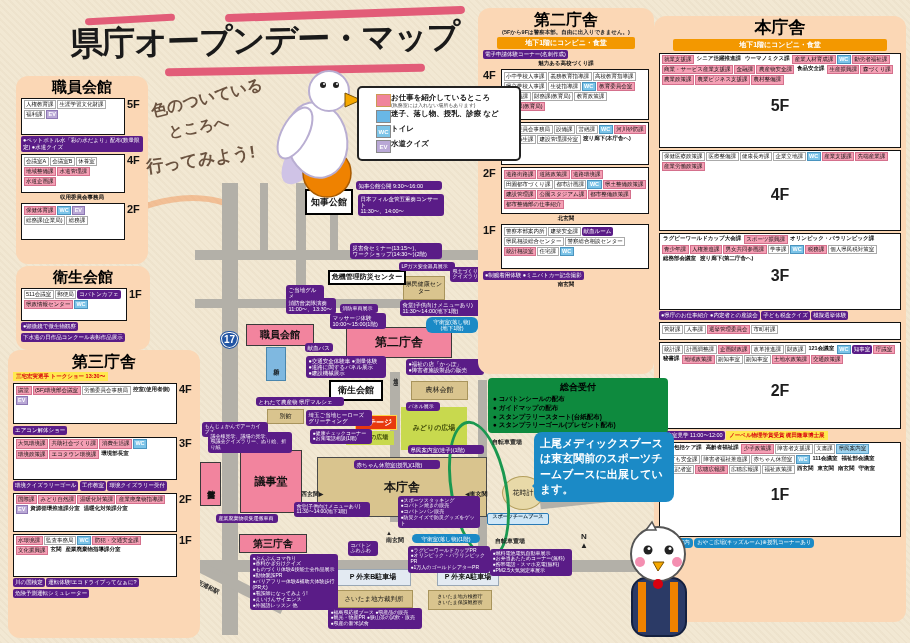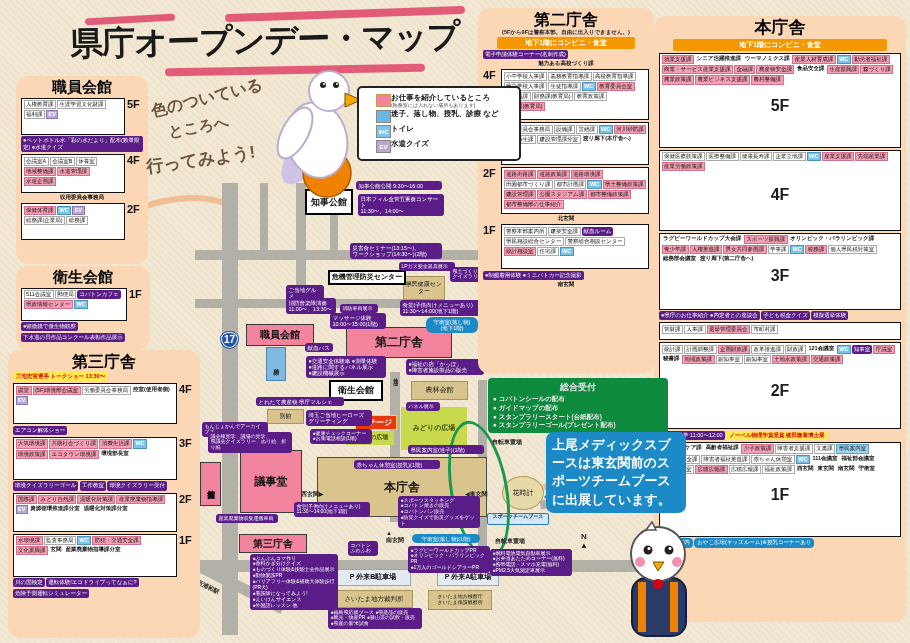--- a/index.html
+++ b/index.html
@@ -77,21 +77,21 @@
 .mi-circle{background:#e8d9a8;border:1px solid #b5a05f;border-radius:50%;display:flex;align-items:center;justify-content:center;}
 .mi-ring{border:3px solid #1a9850;border-radius:50%;background:none;z-index:4;}
 .mi-compass{font-weight:bold;text-align:center;color:#222;z-index:4;}
 .vert{writing-mode:vertical-rl;}
 .mi-bubble{position:absolute;background:#1b8ac6;color:#fff;font-weight:bold;border-radius:8px;
  padding:4px 6px;line-height:1.4;z-index:8;}
 .mi-bubble:after{content:"";position:absolute;left:-10px;bottom:8px;border:8px solid transparent;
  border-right-color:#1b8ac6;}
 
 .reception{position:absolute;left:488px;top:378px;width:170px;background:#0e8a3e;border-radius:4px;
- padding:3px 5px;z-index:7;color:#e5e5e5;}
+ padding:3px 5px;z-index:7;color:#000000;}
 .rc-title{text-align:center;font-weight:bold;font-size:9px;margin-bottom:1px;}
 .rc-item{font-size:6.5px;font-weight:bold;line-height:1.35;}
 
 .swoosh{position:absolute;border:6px solid rgba(242,150,88,.5);border-color:rgba(242,150,88,.5) transparent transparent transparent;border-radius:50%;z-index:1;}
 .mascot{position:absolute;z-index:6;}
 </style>
 </head>
 <body>
 
 <div class="page">
@@ -261,21 +261,21 @@
   <div class="reception">
     <div class="rc-title">総合受付</div>
     <div id="reception-list">
         <div class="rc-item">● コバトンシールの配布</div>
         <div class="rc-item">● ガイドマップの配布</div>
         <div class="rc-item">● スタンプラリースタート(台紙配布)</div>
         <div class="rc-item">● スタンプラリーゴール(プレゼント配布)</div>
       </div>
   </div>
 
-  <div class="mi-bubble" style="left:546px;top:432px;width:128px;font-size:13px;">上尾メディックスブースは東玄関前のスポーツチームブースに出展しています。</div>
+  <div class="mi-bubble" style="left:534px;top:432px;width:128px;font-size:11px;">上尾メディックスブースは東玄関前のスポーツチームブースに出展しています。</div>
 
   <div id="panels-layer">
       <div class="panel" style="left: 16px; top: 76px; width: 132px; height: 188px;">
         <div class="p-title" style="font-size: 15px;">職員会館</div>
         <div class="frow">
           <div class="fbox" style="min-height: 32px;">
             <span class="chip c-w">人権教育課</span>
             <span class="chip c-w">生涯学習文化財課</span>
             <span class="chip c-w">福利課</span>
             <span class="chip c-ev">EV</span>

